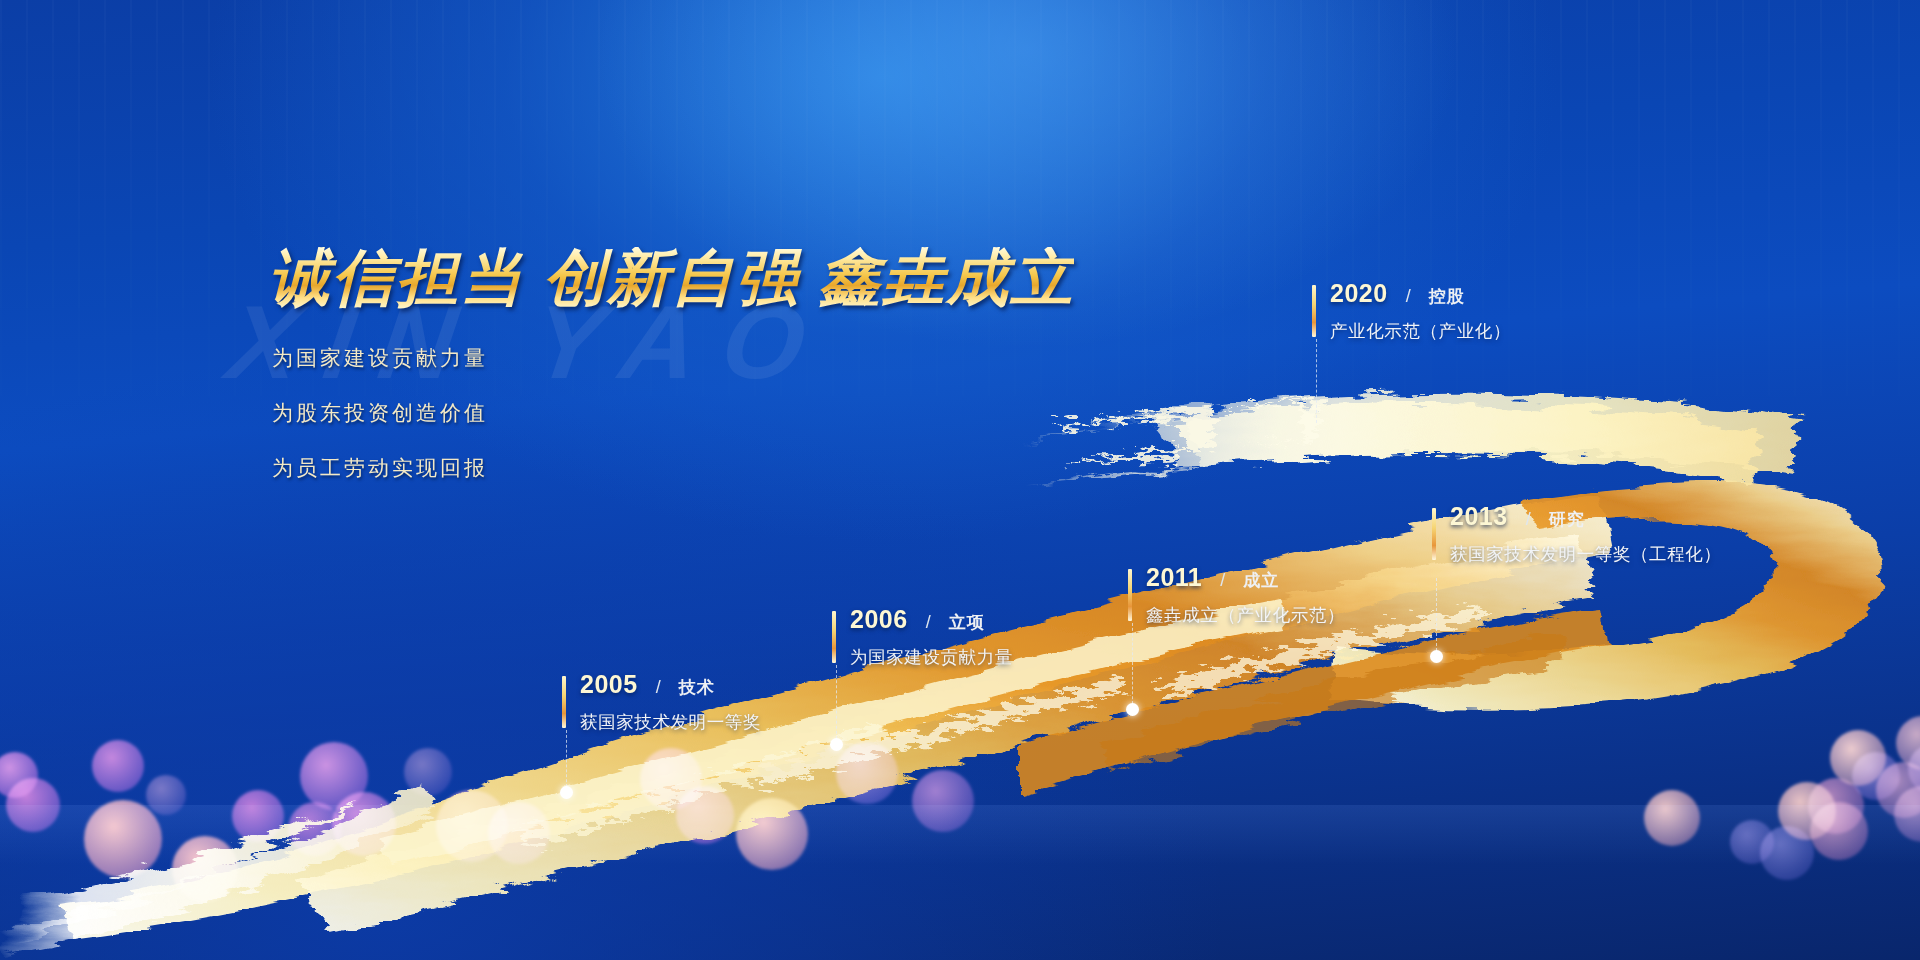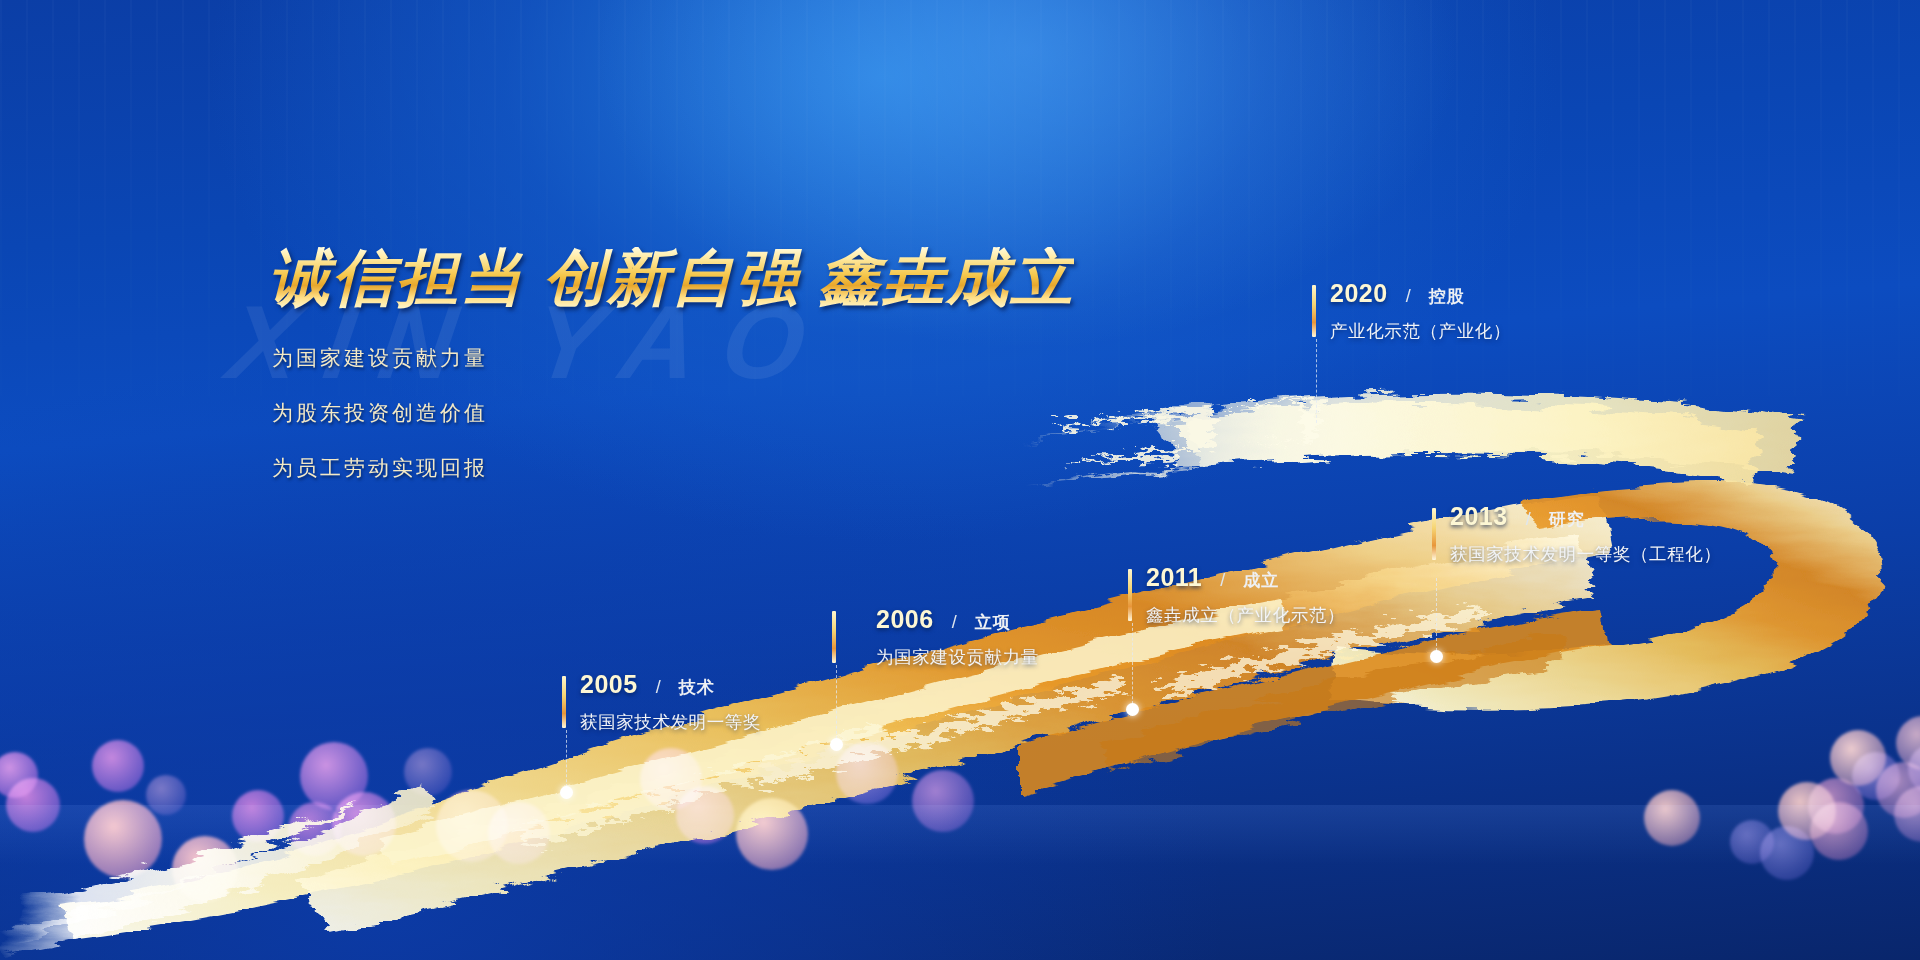--- a/index.html
+++ b/index.html
@@ -215,21 +215,21 @@
     <div class="row1">
       <span class="yr">2005</span>
       <span class="slash">/</span>
       <span class="tag">技术</span>
     </div>
     <div class="desc">获国家技术发明一等奖</div>
   </div>
   <div class="leader" style="left:566px;top:730px;height:62px;"></div>
   <div class="dot" style="left:560px;top:786px;"></div>
 
-  <div class="marker" style="left:832px;top:607px;padding-left:26px;">
+  <div class="marker" style="left:832px;top:607px;">
     <div class="bar"></div>
     <div class="row1">
       <span class="yr">2006</span>
       <span class="slash">/</span>
       <span class="tag">立项</span>
     </div>
     <div class="desc">为国家建设贡献力量</div>
   </div>
   <div class="leader" style="left:836px;top:665px;height:79px;"></div>
   <div class="dot" style="left:830px;top:738px;"></div>

